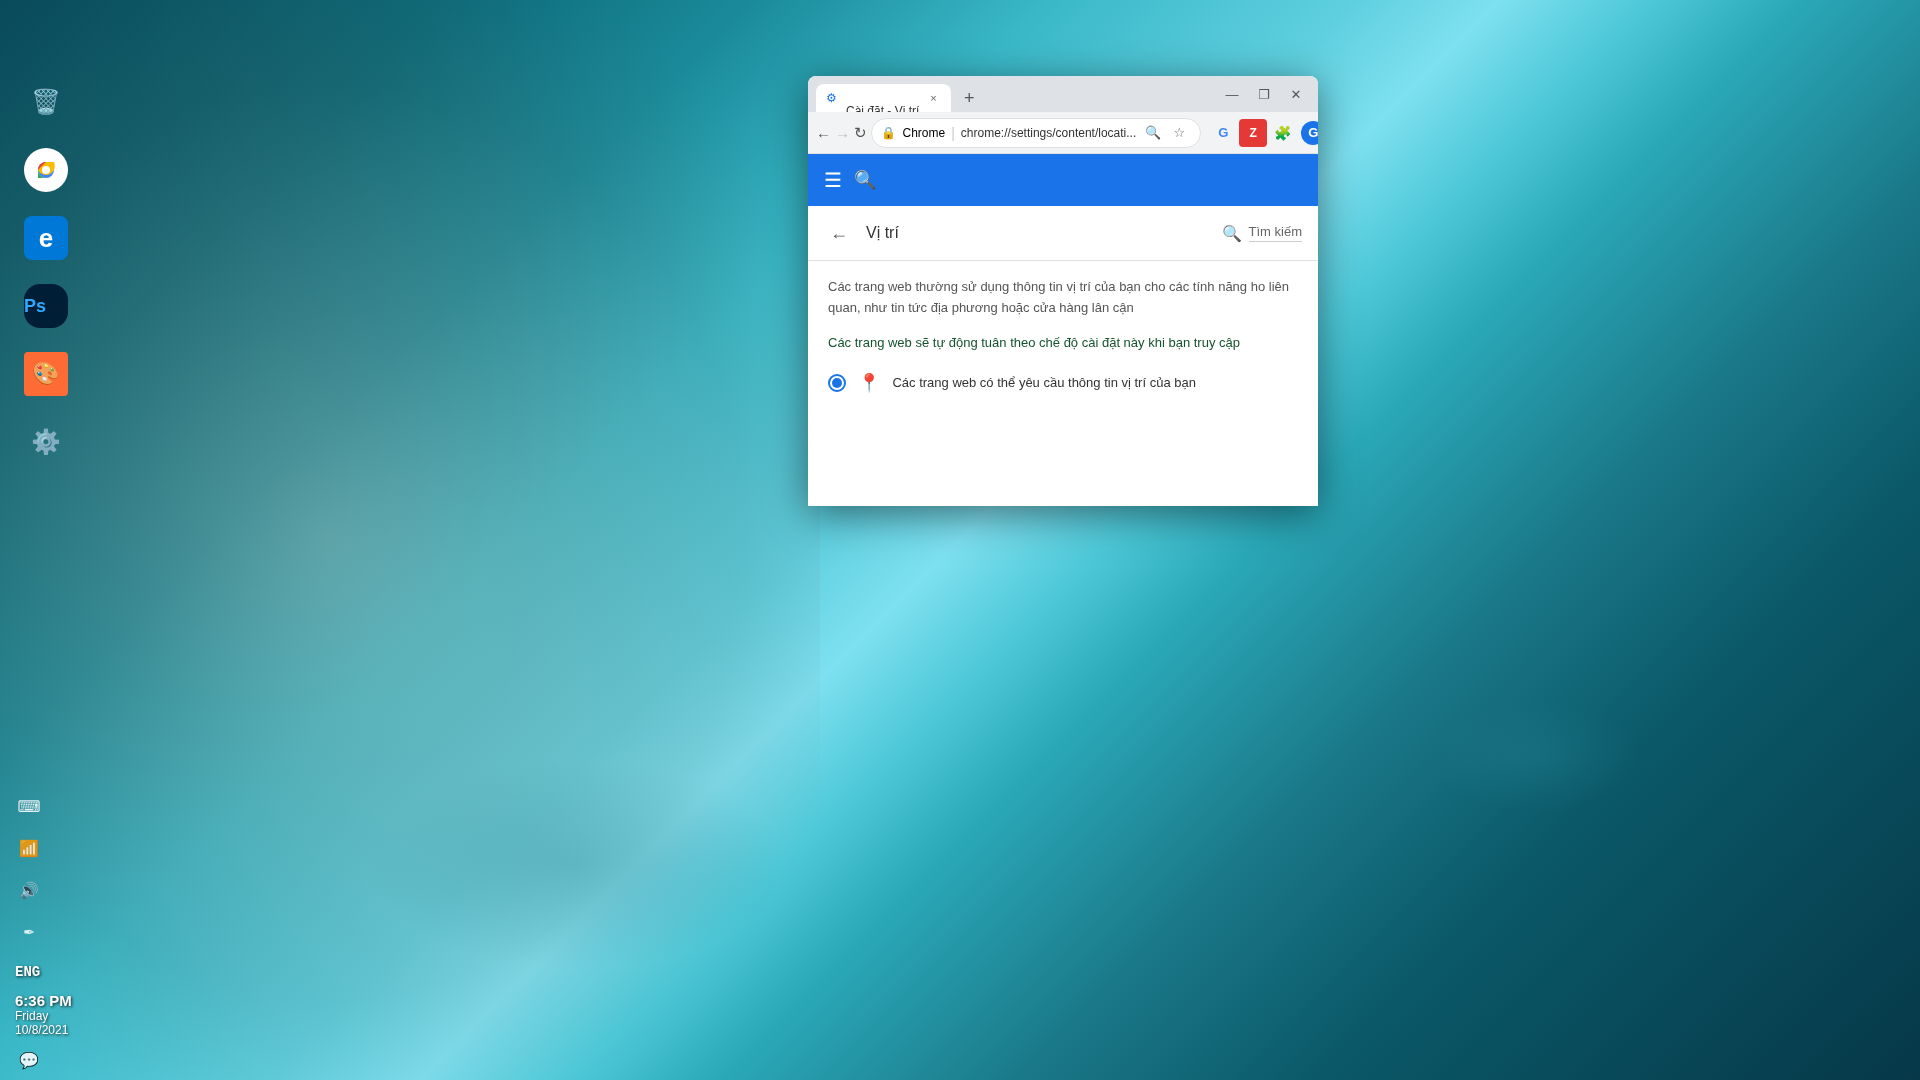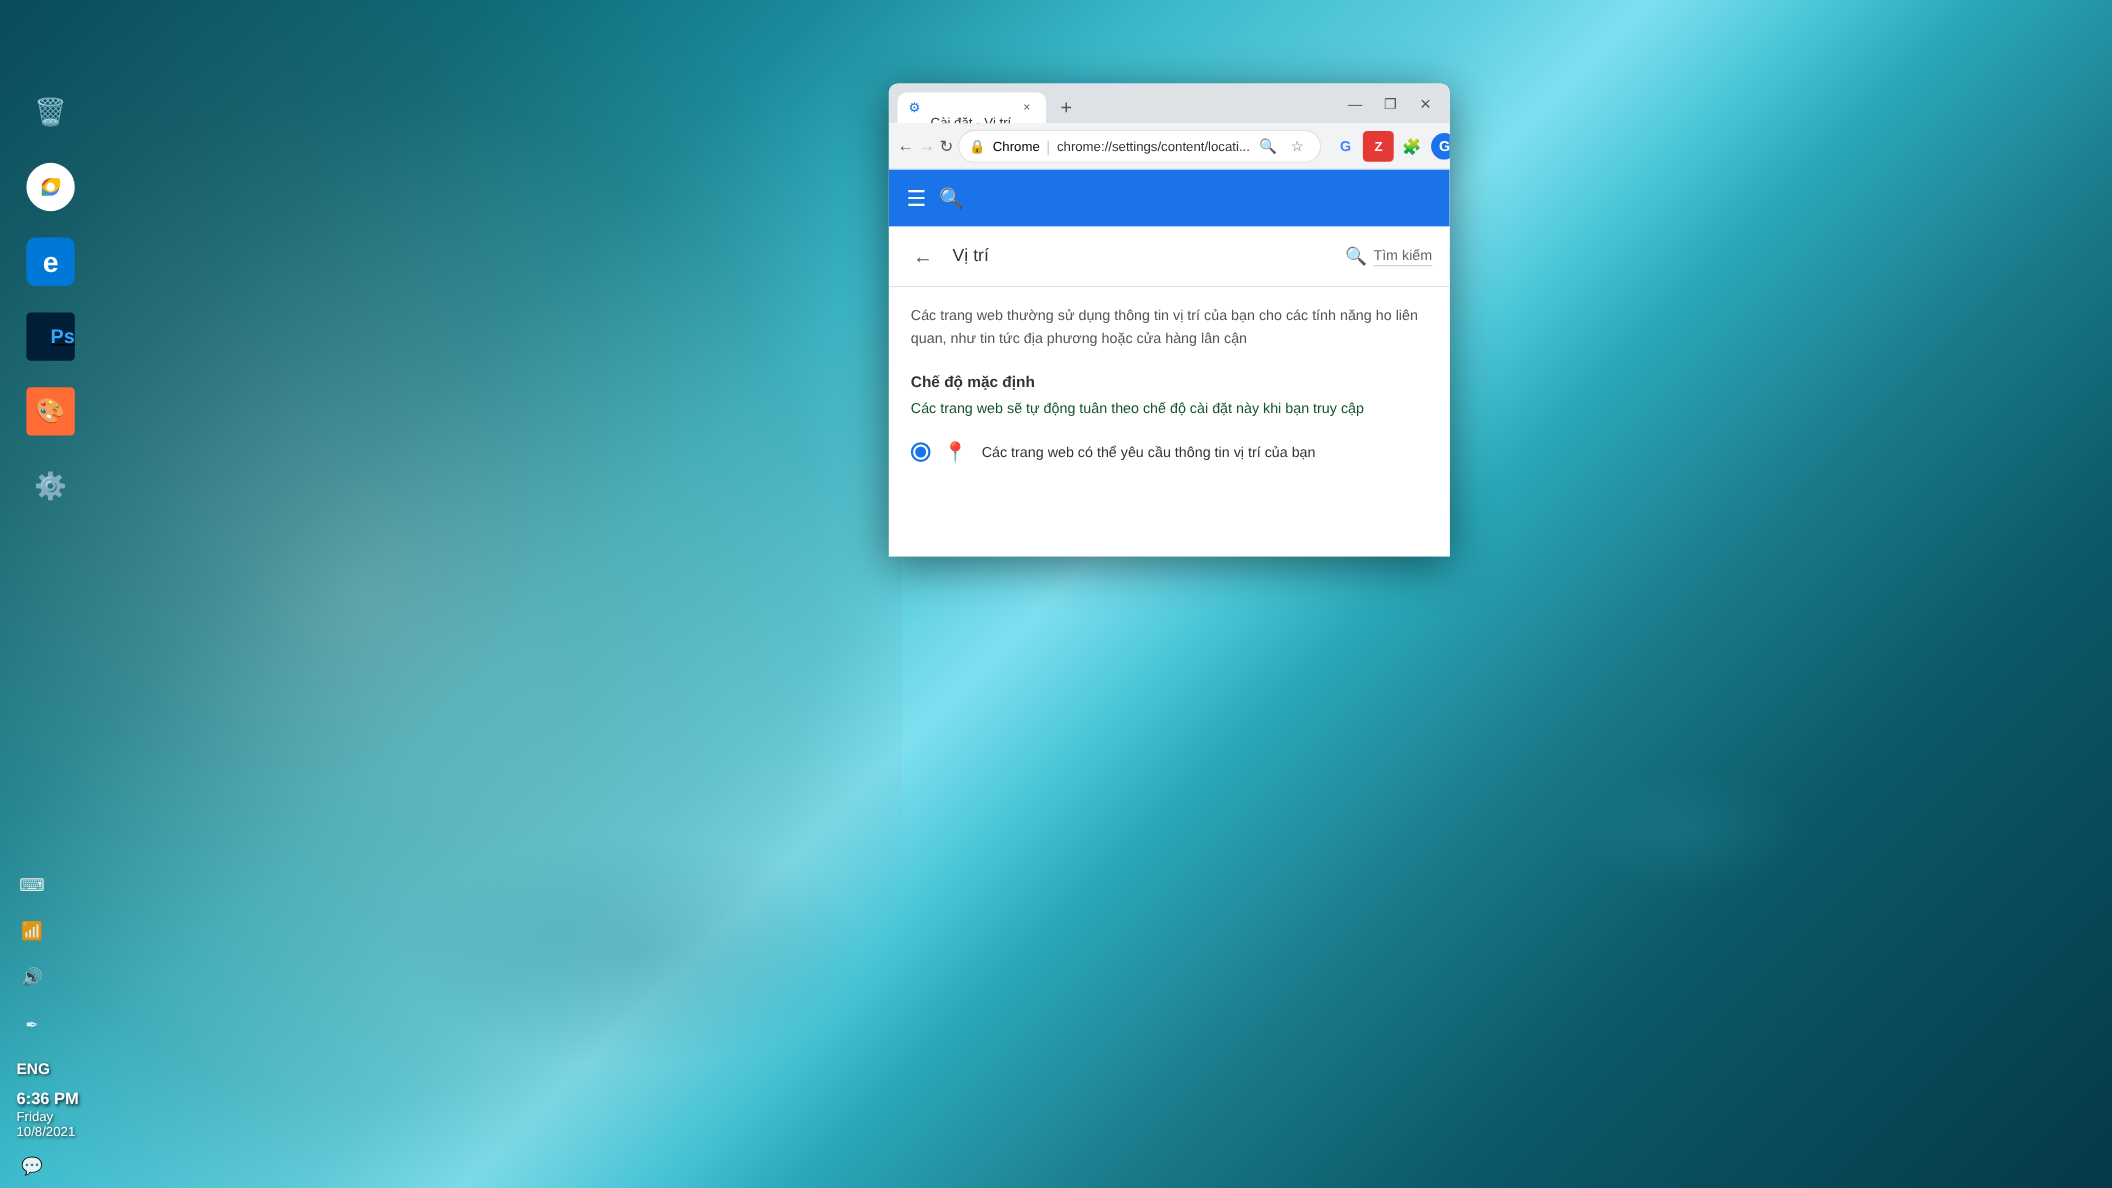--- a/index.html
+++ b/index.html
@@ -106,20 +106,21 @@
       font-size: 16px;
       cursor: pointer;
     }
 
     .language-indicator {
       color: white;
       font-size: 14px;
       font-weight: 600;
       text-shadow: 1px 1px 3px rgba(0,0,0,0.8);
       margin-bottom: 4px;
+      font-family: Liberation Mono, monospace;
     }
 
     .clock {
       color: white;
       text-shadow: 1px 1px 3px rgba(0,0,0,0.8);
     }
 
     .clock .time {
       font-size: 15px;
       font-weight: 600;
@@ -534,21 +535,21 @@
         <circle cx="16" cy="16" r="4" fill="white"></circle>
       </svg>
     </div>
   </div>
   <div class="desktop-icon">
     <div class="icon-img" style="background: #0078d7; border-radius: 8px; display:flex; align-items:center; justify-content:center;">
       <span style="color:white; font-size:26px; font-weight:bold;">e</span>
     </div>
   </div>
   <div class="desktop-icon">
-    <div class="icon-img" style="background: #001e36; border-radius: 4px; display:flex; align-items:center; justify-content:flex-end;text-decoration:underline;">
+    <div class="icon-img" style="background: #001e36; border-radius: 16px; display:flex; align-items:center; justify-content:flex-start;">
       <span style="color:#31a8ff; font-size:18px; font-weight:bold;">Ps</span>
     </div>
   </div>
   <div class="desktop-icon">
     <div class="icon-img" style="background: #ff6b35; border-radius: 4px; display:flex; align-items:center; justify-content:center;">
       <span style="color:white; font-size:22px;">🎨</span>
     </div>
   </div>
   <div class="desktop-icon">
     <div class="icon-img">⚙️</div>
@@ -629,21 +630,20 @@
         <div class="back-btn">←</div>
         <span class="location-title">Vị trí</span>
         <div class="search-area">
           <span class="search-icon-sm">🔍</span>
           <span class="search-label">Tìm kiếm</span>
         </div>
       </div>
 
       <div class="location-description">Các trang web thường sử dụng thông tin vị trí của bạn cho các tính năng ho liên quan, như tin tức địa phương hoặc cửa hàng lân cận</div>
 
-      <div class="section-title">Chế độ mặc định</div>
 
       <div class="section-desc">Các trang web sẽ tự động tuân theo chế độ cài đặt này khi bạn truy cập</div>
 
       <div class="option-row">
         <div class="radio-btn selected"></div>
         <span class="option-icon">📍</span>
         <span class="option-text">Các trang web có thể yêu cầu thông tin vị trí của bạn</span>
       </div>
     </div>
   </div>

